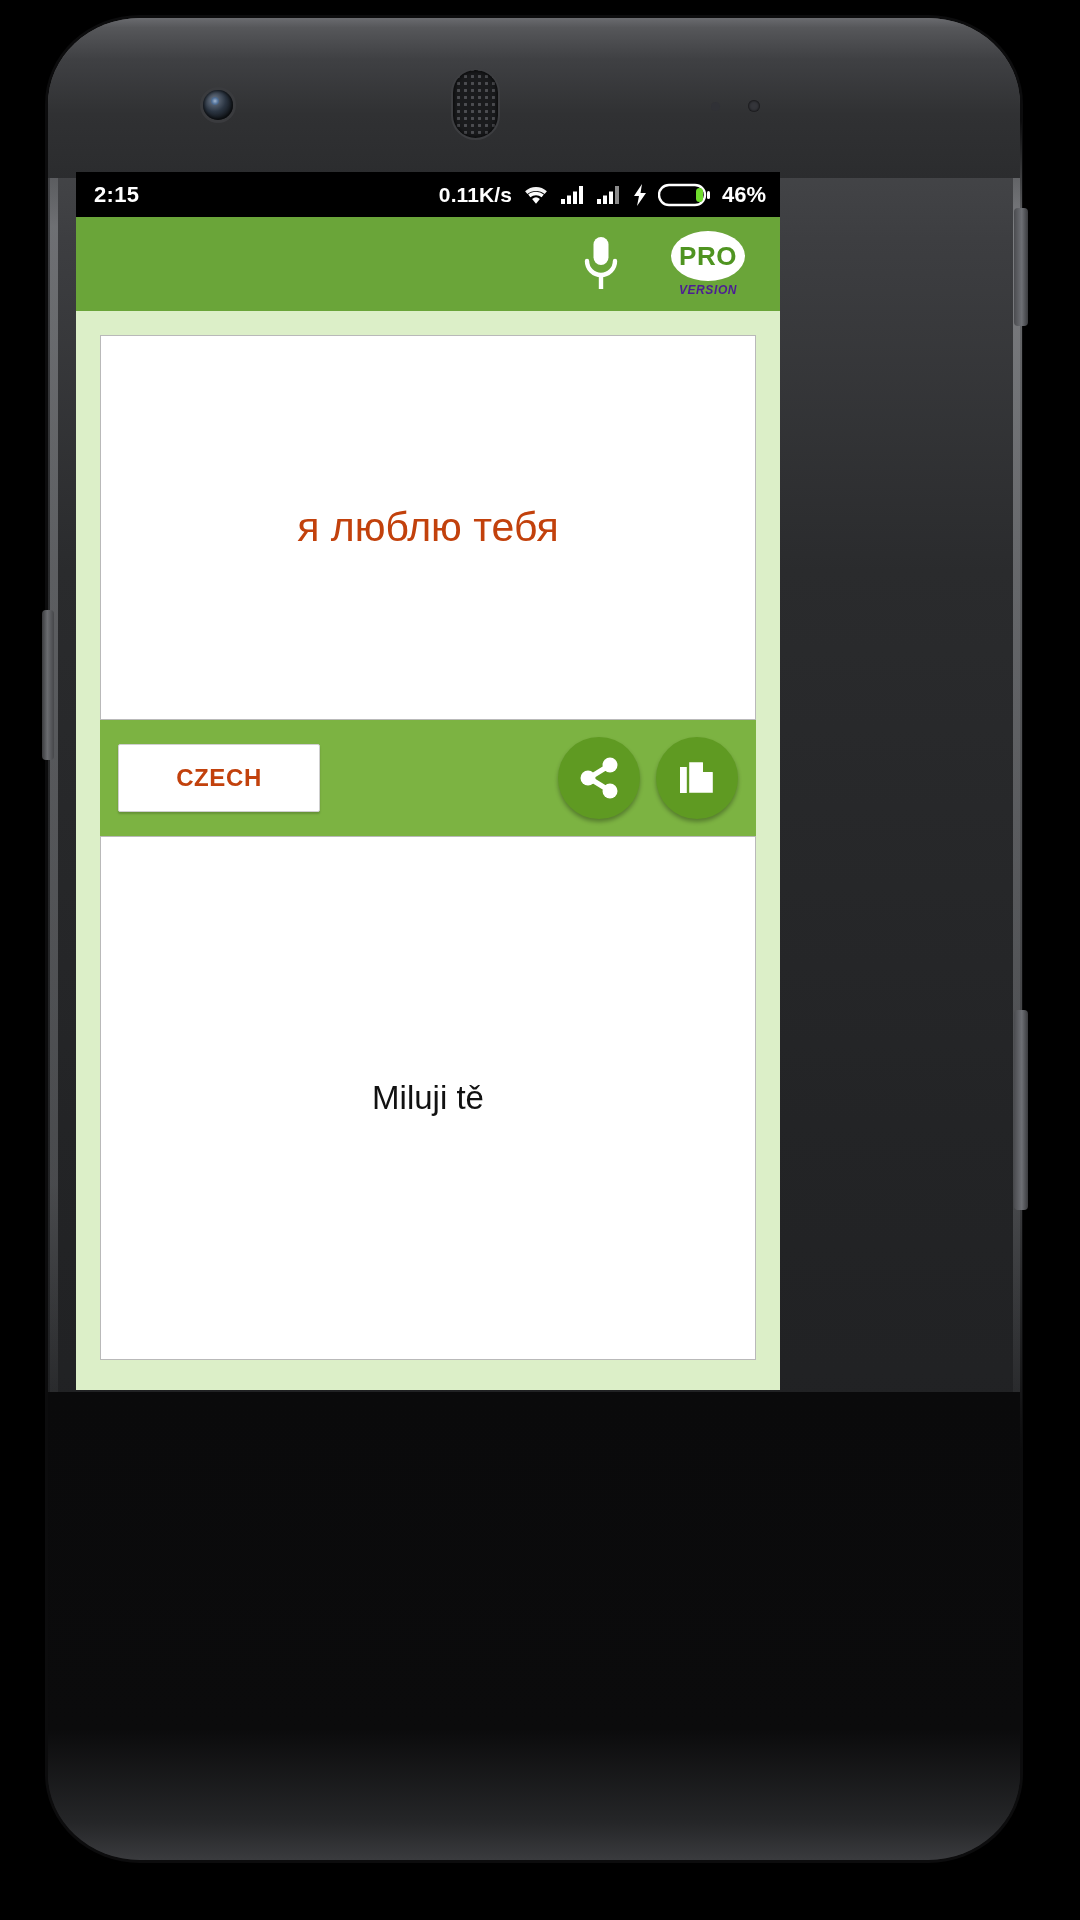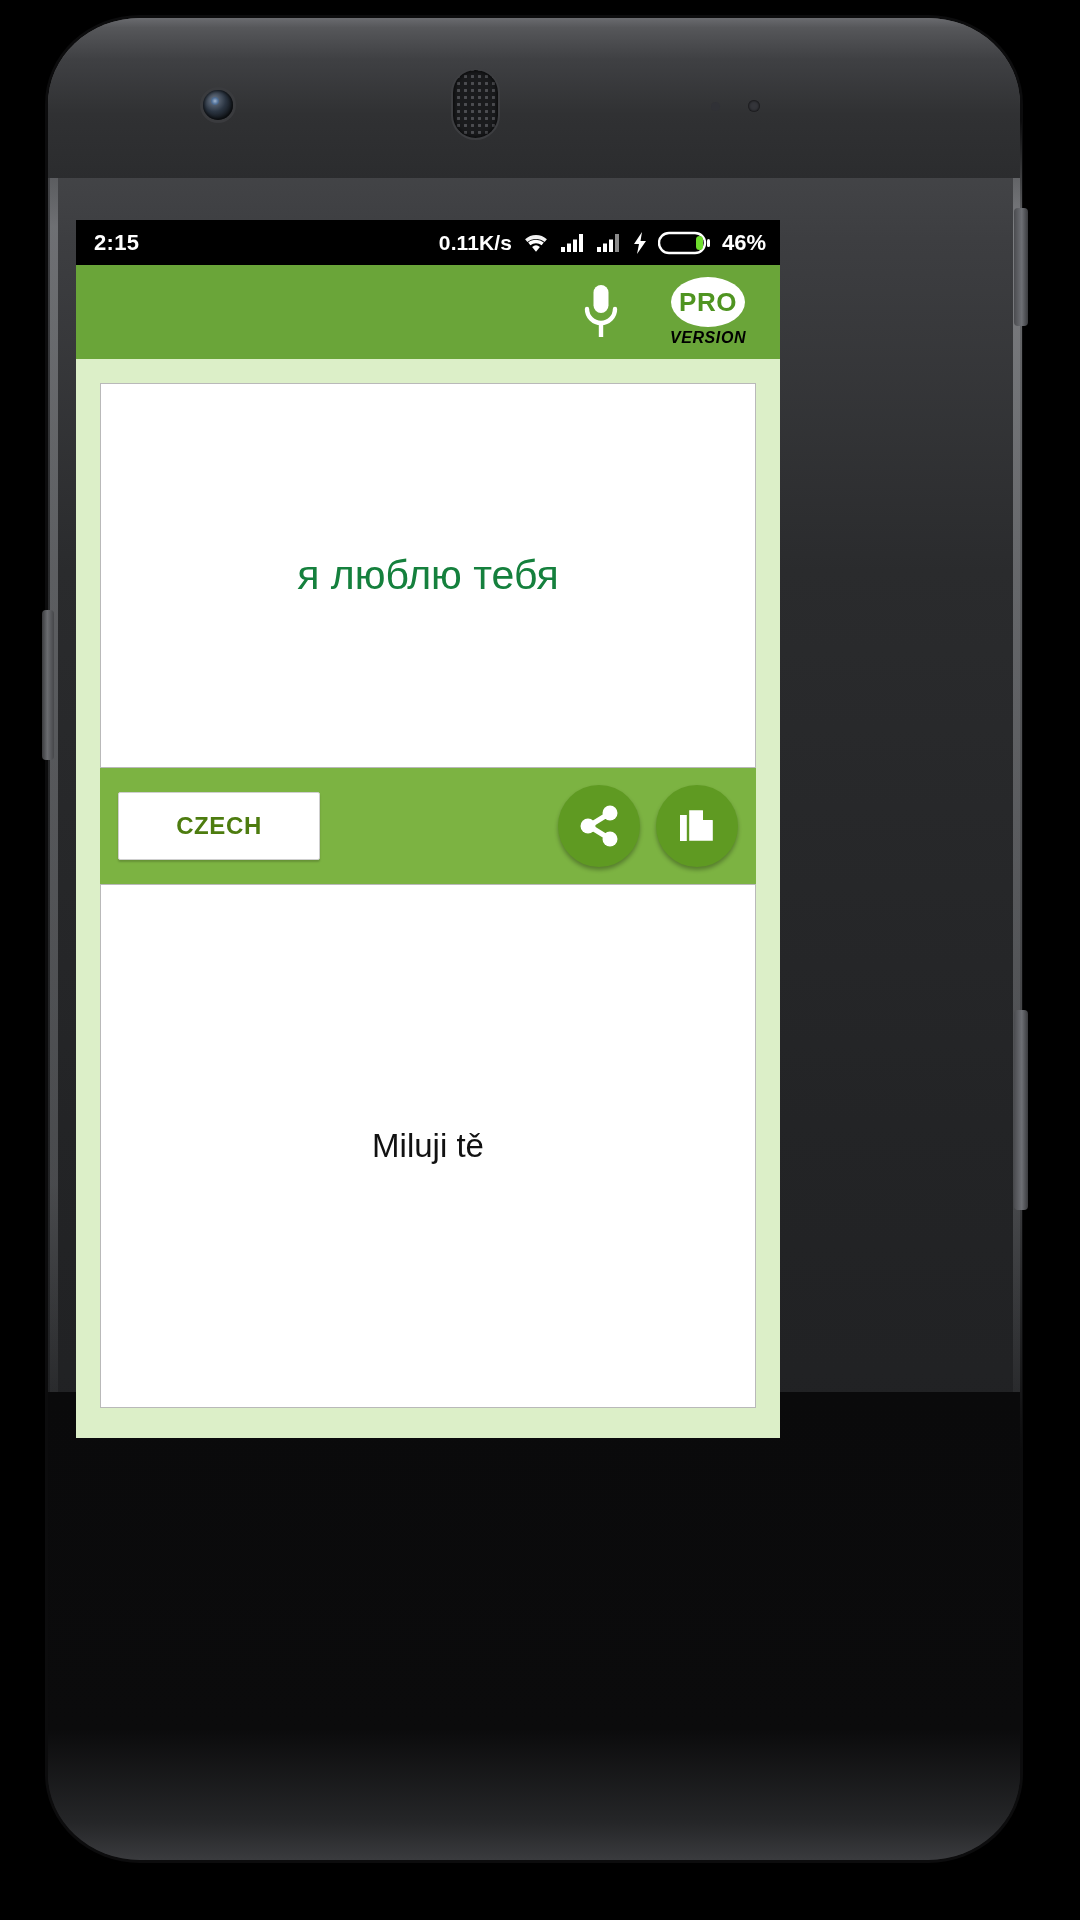--- a/index.html
+++ b/index.html
@@ -80,21 +80,21 @@
 
   .bezel-bottom{
     position:absolute; left:48px; top:1392px; width:972px; height:468px;
     border-radius:0 0 92px 92px / 0 0 86px 86px;
     background:linear-gradient(180deg,#0a0a0b 0%,#0b0b0c 72%,#252628 92%,#3a3b3e 100%);
   }
 
   
   .screen{
     position:absolute; left:76px; top:172px; width:704px; height:1218px;
-    background:#dcefc8; overflow:hidden;margin-top:48px;
+    background:#dcefc8; overflow:hidden;
   }
   
   .statusbar{
     position:relative; height:45px; background:#000; color:#fff;
     display:flex; align-items:center; padding:0 14px 0 18px;
   }
   .sb-clock{ font-size:22px; font-weight:700; letter-spacing:.3px; }
   .sb-right{ margin-left:auto; display:flex; align-items:center; gap:10px; }
   .sb-net{ font-size:21px; font-weight:700; letter-spacing:.1px; }
   .sb-pct{ font-size:22px; font-weight:700; margin-left:2px; }
@@ -114,43 +114,43 @@
     width:84px; display:flex; flex-direction:column; align-items:center; gap:2px;
   }
   .pro-oval{
     width:74px; height:50px; border-radius:50%/50%; background:#fff;
     display:flex; align-items:center; justify-content:center;
   }
   .pro-oval span{
     color:#4f9421; font-size:26px; font-weight:700; letter-spacing:.5px; line-height:1;
   }
   .pro-sub{
-    color:#000000; font-size:16px; font-weight:700; font-style:italic; letter-spacing:.6px;
+    color:#4c1d95; font-size:12px; font-weight:700; font-style:italic; letter-spacing:.6px;
   }
 
   
   .page{ padding:24px 24px 30px 24px; height:calc(100% - 45px - 94px); display:flex; flex-direction:column; }
   .card{
     background:#fff; border:1px solid #b9b9b9; display:flex;
     align-items:center; justify-content:center; text-align:center; padding:10px 22px;
   }
   .card-src{ flex:0 0 385px; }
   .card-dst{ flex:1 1 auto; }
-  .src-text{ font-size:41px; color:#15803d; line-height:1.25; font-weight:400; }
+  .src-text{ font-size:41px; color:#c2410c; line-height:1.25; font-weight:400; }
   .dst-text{ font-size:33px; color:#111; line-height:1.25; font-weight:400; }
 
   
   .actionbar{
     background:#7cb342; height:116px; display:flex; align-items:center;
     justify-content:space-between; padding:0 18px; gap:10px;
   }
   .lang-btn{
     flex:0 0 202px; height:68px; background:#fff; border:1px solid #cfcfcf;
     display:flex; align-items:center; justify-content:center;
-    font-size:24px; font-weight:700; color:#4d7c0f; letter-spacing:.6px;
+    font-size:24px; font-weight:700; color:#c2410c; letter-spacing:.6px;
     box-shadow:0 2px 2px rgba(0,0,0,.18);
     border-radius:2px;
   }
   .circ{
     flex:0 0 82px; width:82px; height:82px; border-radius:50%;
     background:#5f9a22; display:flex; align-items:center; justify-content:center;
     box-shadow:0 3px 4px rgba(0,0,0,.3);
   }
   .circ svg{ width:44px; height:44px; display:block; }
   .mid-group{ display:flex; align-items:center; gap:16px; }

